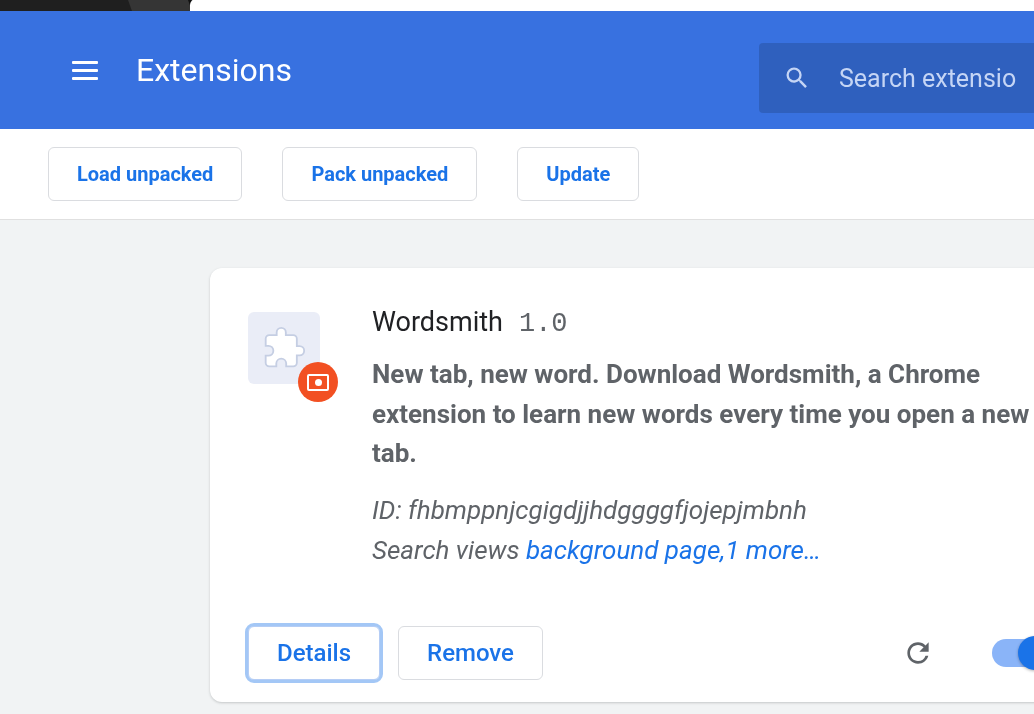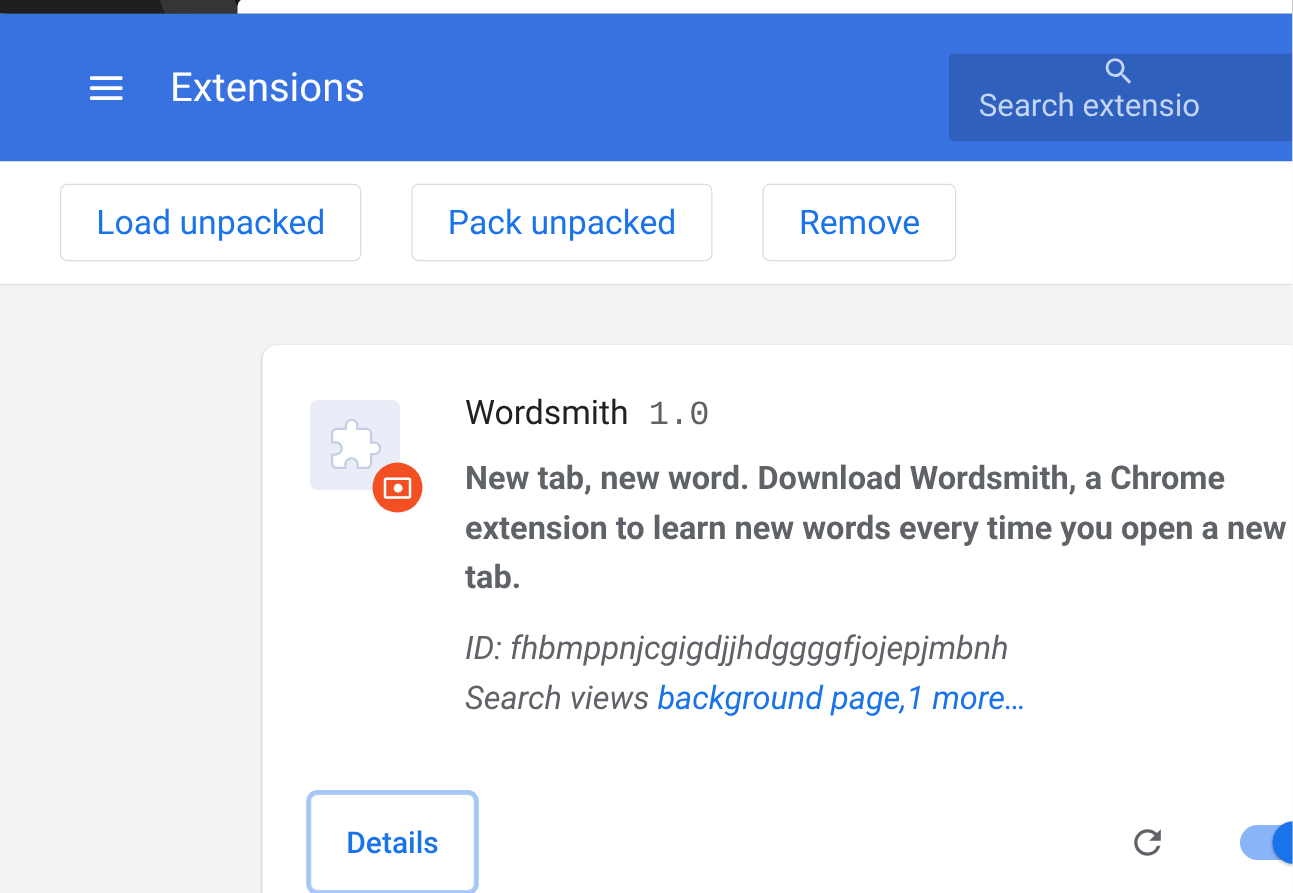--- a/index.html
+++ b/index.html
@@ -87,21 +87,20 @@
       right: 0;
       top: 32px;
       bottom: 16px;
       width: 275px;
       background: rgba(0,0,0,0.15);
       display: flex;
       align-items: center;
       padding-left: 24px;
       border-top-left-radius: 4px;
       border-bottom-left-radius: 4px;
-      flex-direction: column;
     }
     .search-box svg {
       fill: #c5d5f5;
       width: 28px;
       height: 28px;
       margin-right: 28px;
       flex-shrink: 0;
     }
     .search-input {
       background: transparent;
@@ -120,22 +119,22 @@
       display: flex;
       gap: 40px;
       border-bottom: 1px solid #e0e0e0;
       background: #fff;
     }
 
     .btn-outline {
       border: 1px solid #dadce0;
       background: #fff;
       color: #1a73e8;
-      font-size: 27px;
-      font-weight: 400;
+      font-size: 20px;
+      font-weight: 700;
       padding: 14px 28px;
       border-radius: 6px;
       cursor: pointer;
     }
 
     .content {
       background: #f1f3f4;
       padding: 48px 0 48px 210px;
       min-height: 480px;
     }
@@ -252,21 +251,21 @@
       align-items: center;
       gap: 18px;
     }
 
     .btn-card {
       border: 1px solid #dadce0;
       background: #fff;
       color: #1a73e8;
       font-size: 24px;
       font-weight: 500;
-      padding: 24px 28px;
+      padding: 12px 28px;
       border-radius: 6px;
       cursor: pointer;
     }
     .btn-card.focused {
       outline: 3px solid rgba(26,115,232,0.4);
       outline-offset: 0;
       border-color: #b5cdf5;
     }
 
     .spacer {
@@ -319,21 +318,21 @@
     <svg viewBox="0 0 24 24">
         <path d="M15.5 14h-.79l-.28-.27A6.471 6.471 0 0016 9.5 6.5 6.5 0 109.5 16c1.61 0 3.09-.59 4.23-1.57l.27.28v.79l5 4.99L20.49 19l-4.99-5zm-6 0C7.01 14 5 11.99 5 9.5S7.01 5 9.5 5 14 7.01 14 9.5 11.99 14 9.5 14z"></path>
       </svg>
     <input class="search-input" placeholder="Search extensio" style="">
   </div>
 </div>
 
 <div class="toolbar">
   <button class="btn-outline">Load unpacked</button>
   <button class="btn-outline">Pack unpacked</button>
-  <button class="btn-outline">Remove</button>
+  <button class="btn-outline">Update</button>
 </div>
 
 <div class="content">
   <div class="card">
     <div class="card-top">
       <div class="ext-icon-wrap">
         <div class="ext-icon">
           <svg viewBox="0 0 24 24">
             <path fill="#fff" stroke="#c5cee3" stroke-width="1" d="M20.5 11H19V7c0-1.1-.9-2-2-2h-4V3.5C13 2.12 11.88 1 10.5 1S8 2.12 8 3.5V5H4c-1.1 0-1.99.9-1.99 2v3.8H3.5c1.49 0 2.7 1.21 2.7 2.7s-1.21 2.7-2.7 2.7H2V20c0 1.1.9 2 2 2h3.8v-1.5c0-1.49 1.21-2.7 2.7-2.7s2.7 1.21 2.7 2.7V22H17c1.1 0 2-.9 2-2v-4h1.5c1.38 0 2.5-1.12 2.5-2.5S21.88 11 20.5 11z"></path>
           </svg>
@@ -351,20 +350,21 @@
           <span>ID: </span><span>fhbmppnjcgigdjjhdggggfjojepjmbnh</span>
         </div>
         <div class="ext-id">
           <span>Search views </span><span class="link-blue">background page,1 more…</span>
         </div>
       </div>
     </div>
 
     <div class="card-bottom">
       <button class="btn-card focused">Details</button>
+      <button class="btn-card">Remove</button>
       <div class="spacer"></div>
       <svg class="reload-icon" viewBox="0 0 24 24">
         <path d="M17.65 6.35A7.958 7.958 0 0012 4c-4.42 0-7.99 3.58-7.99 8s3.57 8 7.99 8c3.73 0 6.84-2.55 7.73-6h-2.08A5.99 5.99 0 0112 18c-3.31 0-6-2.69-6-6s2.69-6 6-6c1.66 0 3.14.69 4.22 1.78L13 11h7V4l-2.35 2.35z"></path>
       </svg>
       <div class="toggle">
         <div class="toggle-knob"></div>
       </div>
     </div>
   </div>
 </div>

